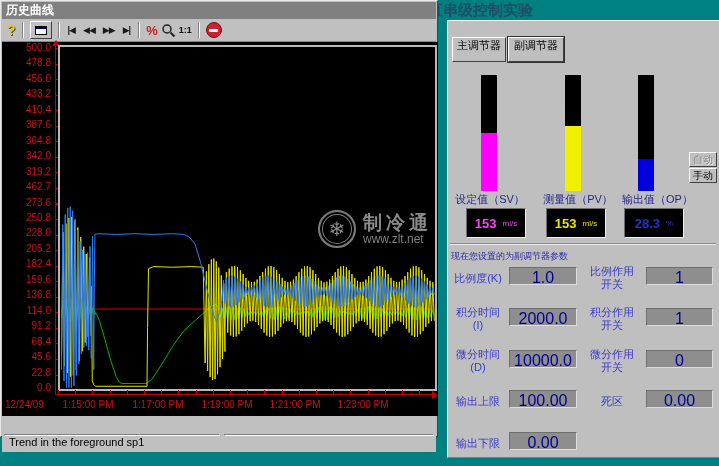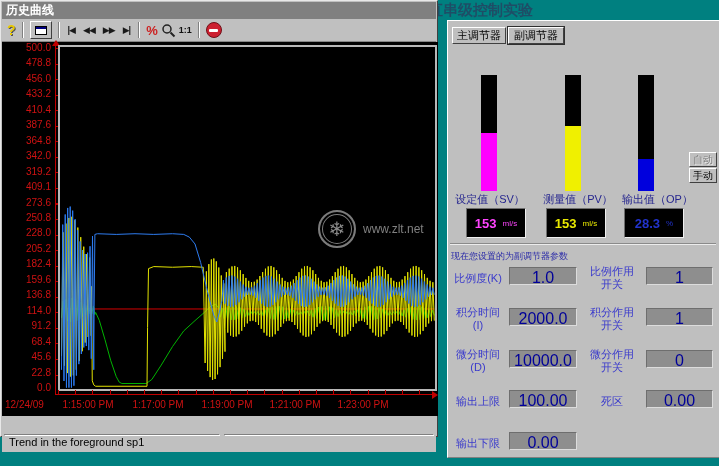--- a/index.html
+++ b/index.html
@@ -60,21 +60,21 @@
   .status-panel{border:1px solid;border-color:#808080 #fff #fff #808080;
     font-size:11px;line-height:15px;padding:0 4px;color:#000;background:#c0c0c0;}
   .status-left{width:216px;}
   .status-right{flex:1;}
 
   
   #right-panel{position:absolute;left:438px;top:0;width:281px;height:466px;z-index:1;background:#008080;}
   .rp-title{position:absolute;left:-10px;top:1px;color:#1e4d66;font-size:15px;font-weight:bold;white-space:nowrap;}
   .rp-gray{position:absolute;left:9px;top:20px;width:272px;height:438px;background:#bfbfbf;
     border-left:1px solid #fff;border-top:1px solid #fff;border-bottom:1px solid #808080;}
-  .tab{position:absolute;top:6px;height:17px;background:#bfbfbf;border:1px solid;
+  .tab{position:absolute;top:16px;height:25px;background:#bfbfbf;border:1px solid;
     border-color:#fff #404040 #404040 #fff;font-size:11px;line-height:15px;text-align:center;color:#000;cursor:default;}
   .tab-1{left:4px;width:54px;}
   .tab-2{left:60px;width:56px;box-shadow:0 0 0 1px #303030;}
   .bar{position:absolute;top:54px;width:16px;height:116px;background:#000;}
   .bar-fill{position:absolute;left:0;bottom:0;width:100%;}
   .mode-btn{position:absolute;left:241px;width:28px;height:15px;background:#bfbfbf;border:1px solid;
     border-color:#fff #404040 #404040 #fff;font-size:10px;line-height:13px;text-align:center;cursor:default;}
   .mode-auto{top:131px;color:#808080;text-shadow:1px 1px 0 #ececec;}
   .mode-manual{top:147px;color:#000;}
   .ro-label{position:absolute;top:171px;height:14px;color:#26268f;font-size:11px;text-align:center;white-space:nowrap;}
@@ -136,21 +136,21 @@
     <div id="y-labels">
         <div class="ylab">500.0</div>
         <div class="ylab">478.8</div>
         <div class="ylab">456.0</div>
         <div class="ylab">433.2</div>
         <div class="ylab">410.4</div>
         <div class="ylab">387.6</div>
         <div class="ylab">364.8</div>
         <div class="ylab">342.0</div>
         <div class="ylab">319.2</div>
-        <div class="ylab">409.1</div>
+        <div class="ylab">462.7</div>
         <div class="ylab">273.6</div>
         <div class="ylab">250.8</div>
         <div class="ylab">228.0</div>
         <div class="ylab">205.2</div>
         <div class="ylab">182.4</div>
         <div class="ylab">159.6</div>
         <div class="ylab">136.8</div>
         <div class="ylab">114.0</div>
         <div class="ylab">91.2</div>
         <div class="ylab">68.4</div>
@@ -169,20 +169,21 @@
           <polyline points="4.0,452.0 8.0,270.8 11.9,465.9 15.8,258.1 19.8,476.7 23.8,250.0 27.7,481.8 31.6,248.2 35.6,480.1 39.6,253.3 43.5,471.9 47.5,264.0 51.4,459.2 55.3,278.0 59.3,444.8 63.3,291.9 67.2,432.1 71.2,302.7 75.1,424.0 79.1,307.8 83.0,422.2 84.0,350.0 86.0,488.0 90.0,494.0 95.0,496.0 232.0,496.0 233.5,410.0 236.0,324.0 250.0,321.0 300.0,322.0 350.0,321.0 382.0,322.0 384.0,380.0 386.0,440.0 387.0,462.0 390.3,328.0 393.6,473.6 396.9,317.4 400.3,482.6 403.6,310.6 406.9,486.8 410.2,309.2 413.5,485.4 416.8,313.4 420.1,478.6 423.4,322.4 426.8,468.0 430.1,334.0 433.4,456.0 436.7,345.6 440.0,445.4 440.0,412.0 443.7,329.1 447.4,417.6 451.2,324.0 454.9,421.9 458.6,320.8 462.3,423.9 466.0,320.1 469.8,423.2 473.5,322.1 477.2,420.0 480.9,326.4 484.6,414.9 488.4,332.0 492.1,409.1 495.8,337.6 499.5,404.1 503.2,341.9 507.0,400.8 510.7,343.9 514.4,400.1 518.1,343.2 521.8,402.1 525.6,340.0 529.3,406.4 533.0,334.9 536.7,412.0 540.4,329.1 544.2,417.6 547.9,324.1 551.6,421.9 555.3,320.8 559.0,423.9 562.8,320.1 566.5,423.2 570.2,322.1 573.9,420.0 577.6,326.4 581.4,414.9 585.1,332.0 588.8,409.2 592.5,337.5 596.2,404.1 600.0,341.9 603.7,400.8 607.4,343.9 611.1,400.1 614.8,343.2 618.6,402.1 622.3,340.0 626.0,406.4 629.7,334.9 633.4,412.0 637.2,329.2 640.9,417.5 644.6,324.1 648.3,421.8 652.0,320.8 655.8,423.9 659.5,320.1 663.2,423.2 666.9,322.1 670.6,420.0 674.4,326.4 678.1,414.9 681.8,331.9 685.5,409.2 689.2,337.5 693.0,404.1 696.7,341.8 700.4,400.8 704.1,343.9 707.8,400.1 711.6,343.2 715.3,402.1 719.0,340.0 722.7,406.4 726.4,334.9 730.2,411.9 733.9,329.2 737.6,417.5 741.3,324.1 745.0,421.8 748.8,320.8 752.5,423.9 756.2,320.1 759.9,423.2 763.6,322.1 767.4,420.0 771.1,326.4 774.8,414.9 778.5,331.9 782.2,409.2 786.0,337.5 789.7,404.1 793.4,341.8 797.1,400.8 800.8,343.9 804.6,400.1 808.3,343.2 812.0,402.1 815.7,340.0 819.4,406.3 823.2,335.0 826.9,411.9 830.6,329.2 834.3,417.5 838.0,324.1 841.8,421.8 845.5,320.8 849.2,423.9 852.9,320.1 856.6,423.3 860.4,322.1 864.1,420.0 867.8,326.3 871.5,415.0 875.2,331.9 879.0,409.2 882.7,337.5 886.4,404.1 890.1,341.8 893.8,400.8 897.6,343.9 901.3,400.1 905.0,343.3 908.7,402.1 912.4,340.0 916.2,406.3 919.9,335.0 923.6,411.9 927.3,329.2 931.0,417.5 934.8,324.1 938.5,421.8 942.2,320.8 945.9,423.9 949.6,320.1 953.4,423.3 957.1,322.1 960.8,420.0 964.5,326.3 968.2,415.0 972.0,331.9 975.7,409.2 979.4,337.5 983.1,404.1 986.8,341.8 990.6,400.8 994.3,343.9 998.0,400.1" fill="none" stroke="#e2e200" stroke-width="1" vector-effect="non-scaling-stroke"></polyline>
           <polyline points="4.0,472.0 7.3,259.6 10.6,488.3 13.9,244.8 17.2,498.0 20.5,235.3 23.8,498.0 27.2,233.3 30.5,498.0 33.8,239.2 37.1,495.2 40.4,251.7 43.7,480.4 47.0,268.0 50.3,463.7 53.6,284.2 56.9,448.8 60.2,296.8 63.5,439.3 66.8,302.7 70.2,437.2 73.5,300.7 76.8,443.2 80.1,291.3 83.4,455.7 86.7,276.4 90.0,471.9 91.0,380.0 93.0,274.0 100.0,273.0 150.0,274.0 200.0,273.0 250.0,274.0 300.0,273.0 330.0,274.0 345.0,278.0 360.0,288.0 375.0,315.0 390.0,350.0 400.0,372.0 410.0,392.0 418.0,402.0 425.0,388.0 430.0,375.0 432.0,371.0 435.8,340.8 439.5,375.2 443.3,337.0 447.1,378.4 450.9,334.6 454.6,379.9 458.4,334.1 462.2,379.4 466.0,335.6 469.7,377.0 473.5,338.8 477.3,373.2 481.1,343.0 484.8,368.9 488.6,347.2 492.4,365.0 496.1,350.4 499.9,362.6 503.7,351.9 507.5,362.1 511.2,351.4 515.0,363.6 518.8,349.0 522.6,366.8 526.3,345.2 530.1,371.0 533.9,340.9 537.7,375.2 541.4,337.0 545.2,378.4 549.0,334.6 552.7,379.9 556.5,334.1 560.3,379.4 564.1,335.6 567.8,377.0 571.6,338.8 575.4,373.2 579.2,343.0 582.9,368.9 586.7,347.2 590.5,365.1 594.3,350.4 598.0,362.6 601.8,351.9 605.6,362.1 609.3,351.4 613.1,363.6 616.9,349.0 620.7,366.8 624.4,345.2 628.2,371.0 632.0,340.9 635.8,375.2 639.5,337.1 643.3,378.4 647.1,334.6 650.9,379.9 654.6,334.1 658.4,379.4 662.2,335.6 665.9,377.0 669.7,338.8 673.5,373.2 677.3,343.0 681.0,368.9 684.8,347.1 688.6,365.1 692.4,350.4 696.1,362.6 699.9,351.9 703.7,362.1 707.5,351.4 711.2,363.6 715.0,349.0 718.8,366.8 722.5,345.2 726.3,371.0 730.1,340.9 733.9,375.1 737.6,337.1 741.4,378.4 745.2,334.6 749.0,379.9 752.7,334.1 756.5,379.4 760.3,335.6 764.1,377.0 767.8,338.8 771.6,373.2 775.4,342.9 779.1,368.9 782.9,347.1 786.7,365.1 790.5,350.4 794.2,362.6 798.0,351.9 801.8,362.1 805.6,351.4 809.3,363.6 813.1,349.0 816.9,366.8 820.7,345.2 824.4,370.9 828.2,340.9 832.0,375.1 835.7,337.1 839.5,378.4 843.3,334.6 847.1,379.9 850.8,334.1 854.6,379.4 858.4,335.6 862.2,377.0 865.9,338.8 869.7,373.2 873.5,342.9 877.3,368.9 881.0,347.1 884.8,365.1 888.6,350.4 892.3,362.6 896.1,351.9 899.9,362.1 903.7,351.4 907.4,363.5 911.2,349.0 915.0,366.7 918.8,345.2 922.5,370.9 926.3,340.9 930.1,375.1 933.9,337.1 937.6,378.4 941.4,334.6 945.2,379.9 948.9,334.1 952.7,379.4 956.5,335.5 960.3,377.0 964.0,338.7 967.8,373.2 971.6,342.9 975.4,368.9 979.1,347.1 982.9,365.1 986.7,350.4 990.5,362.6 994.2,351.9 998.0,362.1" fill="none" stroke="#2e7cf0" stroke-width="1" vector-effect="non-scaling-stroke"></polyline>
         </svg>
     </div>
 
     <div class="watermark">
       <span class="wm-circle">
         <span class="wm-flake">❄</span>
       </span>
       <span>
+        <div class="wm-name">制冷通</div>
         <div class="wm-url">www.zlt.net</div>
       </span>
     </div>
 
     <div class="xaxis-ticks"></div>
     <div class="xaxis-line"></div>
     <div class="xaxis-arrow"></div>
     <div class="xdate">12/24/09</div>
     <div id="x-labels">
         <div class="xlab" style="left: 86px;">1:15:00 PM</div>

